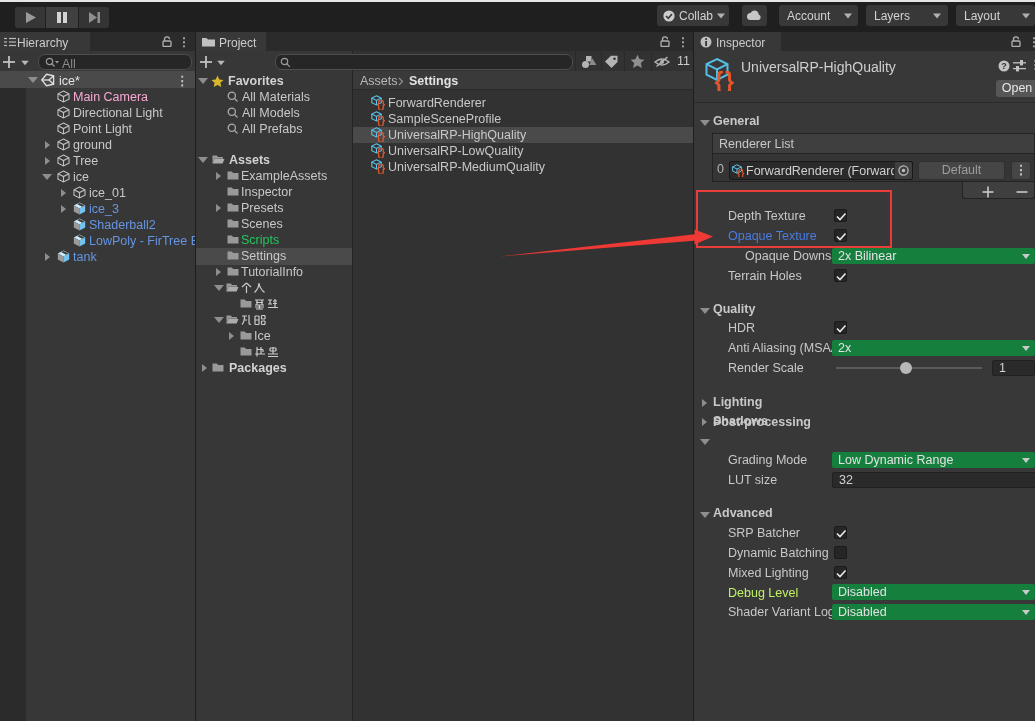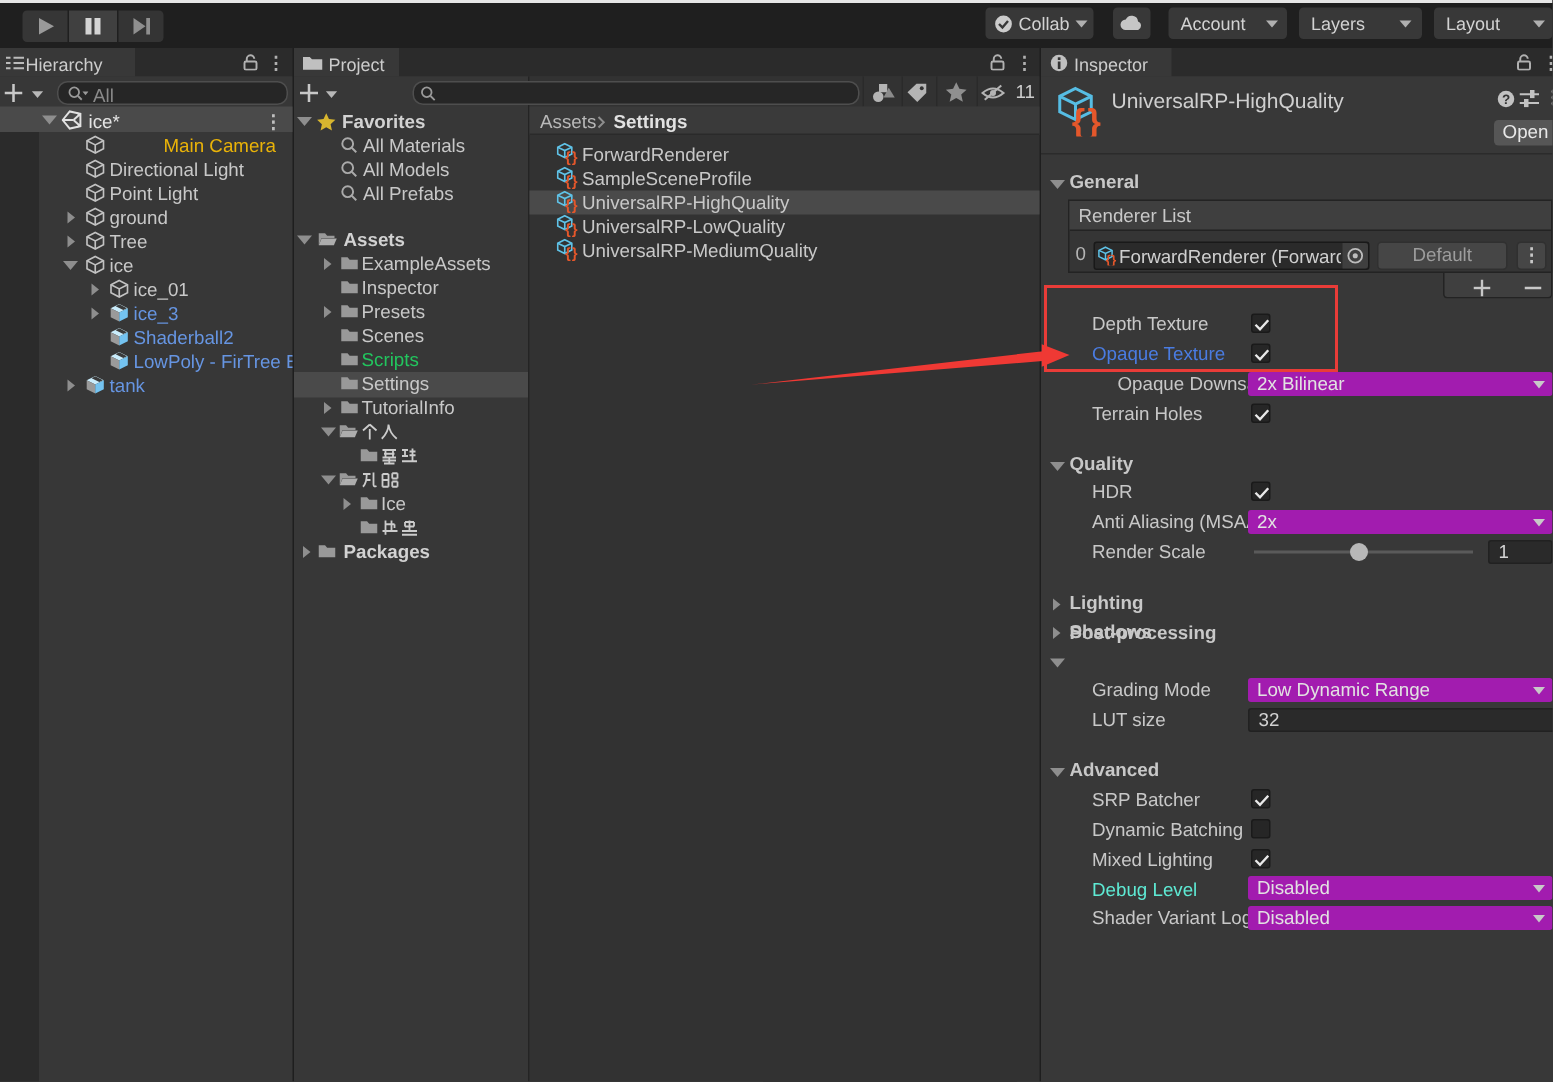--- a/index.html
+++ b/index.html
@@ -2,21 +2,21 @@
 <html><head>
 <meta charset="utf-8">
 <style>
 * { margin:0; padding:0; box-sizing:border-box; }
 html,body { width:1035px; height:721px; overflow:hidden; }
 body { position:relative; background:#383838; font-family:"Liberation Sans",sans-serif; font-size:12px; color:#c4c4c4; }
 .abs { position:absolute; }
 .tab { position:absolute; top:32px; height:19px; background:#383838; display:flex; align-items:center; color:#cccccc; }
 .chk { position:absolute; width:13px; height:13px; background:#262626; border:1px solid #1a1a1a; border-radius:2px; }
 .chk svg { position:absolute; left:1px; top:2px; }
-.dd { position:absolute; left:832px; width:203px; height:16px; background:#a21caf; border-radius:2px; color:#e2e2e2; line-height:16px; padding-left:6px; }
+.dd { position:absolute; left:832px; width:203px; height:16px; background:#15803d; border-radius:2px; color:#e2e2e2; line-height:16px; padding-left:6px; }
 .dd .arr { position:absolute; right:5px; top:6px; width:0; height:0; border-left:4px solid transparent; border-right:4px solid transparent; border-top:5px solid #c8c8c8; }
 .ifield { position:absolute; left:832px; width:210px; height:16px; background:#2a2a2a; border:1px solid #212121; border-radius:2px; color:#d2d2d2; line-height:14px; padding-left:6px; }
 .ilabel { position:absolute; left:728px; width:104px; height:16px; line-height:16px; color:#c8c8c8; white-space:nowrap; overflow:hidden; }
 .sect { position:absolute; left:713px; color:#c8c8c8; font-weight:bold; }
 .tri-d { width:0; height:0; border-left:5px solid transparent; border-right:5px solid transparent; border-top:6px solid #8e8e8e; }
 .tri-r { width:0; height:0; border-top:4px solid transparent; border-bottom:4px solid transparent; border-left:5px solid #8e8e8e; }
 #hier div, #proj div, #insp div { font-size:12.5px; }
 </style>
 </head>
 <body>
@@ -144,21 +144,21 @@
 <div class="abs" style="left:59px;top:74px;color:#e4e4e4;text-align:center;">ice*</div>
 <div class="abs" style="left:176px;top:73px;color:#c0c0c0;font-weight:bold;">⋮</div>
 
 <div id="hrows">
 <svg class="abs" style="left:57px;top:90px;" width="13" height="13">
         <g fill="none" stroke="#c2c2c2" stroke-width="1.1">
           <path d="M6.5 1 L12 3.8 V9.2 L6.5 12 L1 9.2 V3.8 Z"></path>
           <path d="M1 3.8 L6.5 6.6 L12 3.8 M6.5 6.6 V12"></path>
         </g>
       </svg>
-<div class="abs" style="left:73px;top:90px;color:#eab308;white-space:nowrap;margin-left:36px;">Main Camera</div>
+<div class="abs" style="left:73px;top:90px;color:#f9a8d4;white-space:nowrap;">Main Camera</div>
 <svg class="abs" style="left:57px;top:106px;" width="13" height="13">
         <g fill="none" stroke="#c2c2c2" stroke-width="1.1">
           <path d="M6.5 1 L12 3.8 V9.2 L6.5 12 L1 9.2 V3.8 Z"></path>
           <path d="M1 3.8 L6.5 6.6 L12 3.8 M6.5 6.6 V12"></path>
         </g>
       </svg>
 <div class="abs" style="left:73px;top:106px;color:#c8c8c8;white-space:nowrap;">Directional Light</div>
 <svg class="abs" style="left:57px;top:122px;" width="13" height="13">
         <g fill="none" stroke="#c2c2c2" stroke-width="1.1">
           <path d="M6.5 1 L12 3.8 V9.2 L6.5 12 L1 9.2 V3.8 Z"></path>
@@ -544,21 +544,21 @@
       </svg>
     </div>
 <div class="ilabel" style="left:728px;top:545px;width:104px;color:#c8c8c8;">Dynamic Batching</div>
 <div class="chk" style="left:834px;top:546px;"></div>
 <div class="ilabel" style="left:728px;top:565px;width:104px;color:#c8c8c8;">Mixed Lighting</div>
 <div class="chk" style="left:834px;top:566px;">
       <svg width="11" height="9">
         <polyline points="1,4.5 4,7.5 9.5,1.5" fill="none" stroke="#e8e8e8" stroke-width="1.6"></polyline>
       </svg>
     </div>
-<div class="ilabel" style="left:728px;top:585px;width:104px;color:#5eead4;">Debug Level</div>
+<div class="ilabel" style="left:728px;top:585px;width:104px;color:#bef264;">Debug Level</div>
 <div class="dd" style="top:584px;">Disabled<span class="arr"></span></div>
 <div class="ilabel" style="left:728px;top:604px;width:104px;color:#c8c8c8;">Shader Variant Log</div>
 <div class="dd" style="top:604px;">Disabled<span class="arr"></span></div>
 </div>
 
 <svg class="abs" style="left:0;top:0;pointer-events:none;" width="1035" height="721">
 <rect x="697" y="191" width="194" height="56" fill="none" stroke="#e93c38" stroke-width="2"></rect>
 <polygon points="500,256.5 697,234 697,240.5" fill="#ef3934"></polygon>
     <polygon points="694.5,229.5 713,236.6 694.5,244.5" fill="#ef3934"></polygon>
 </svg>

